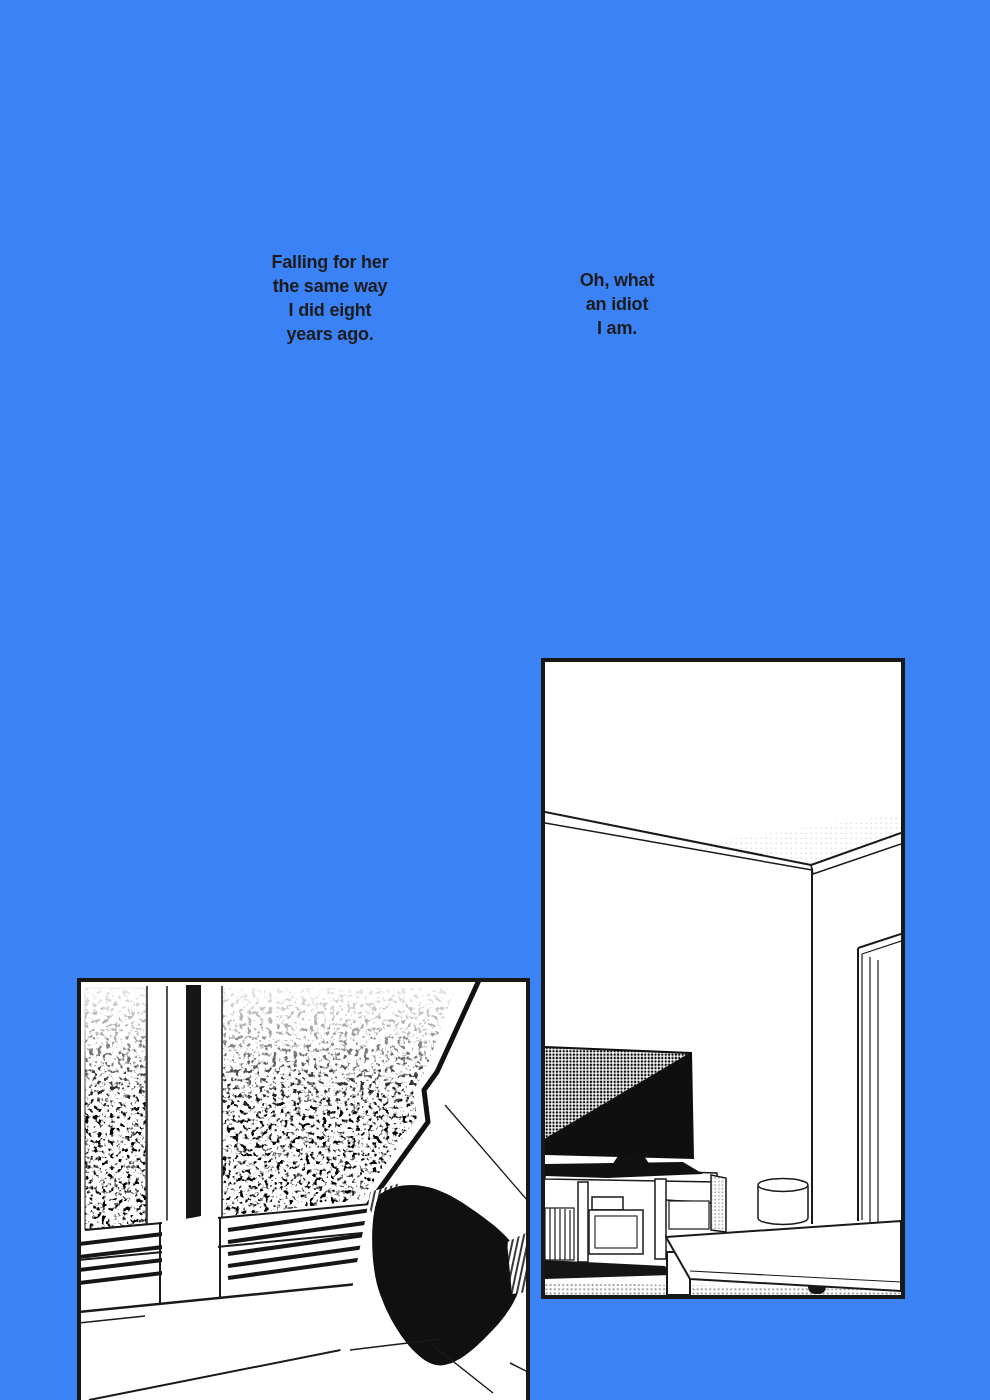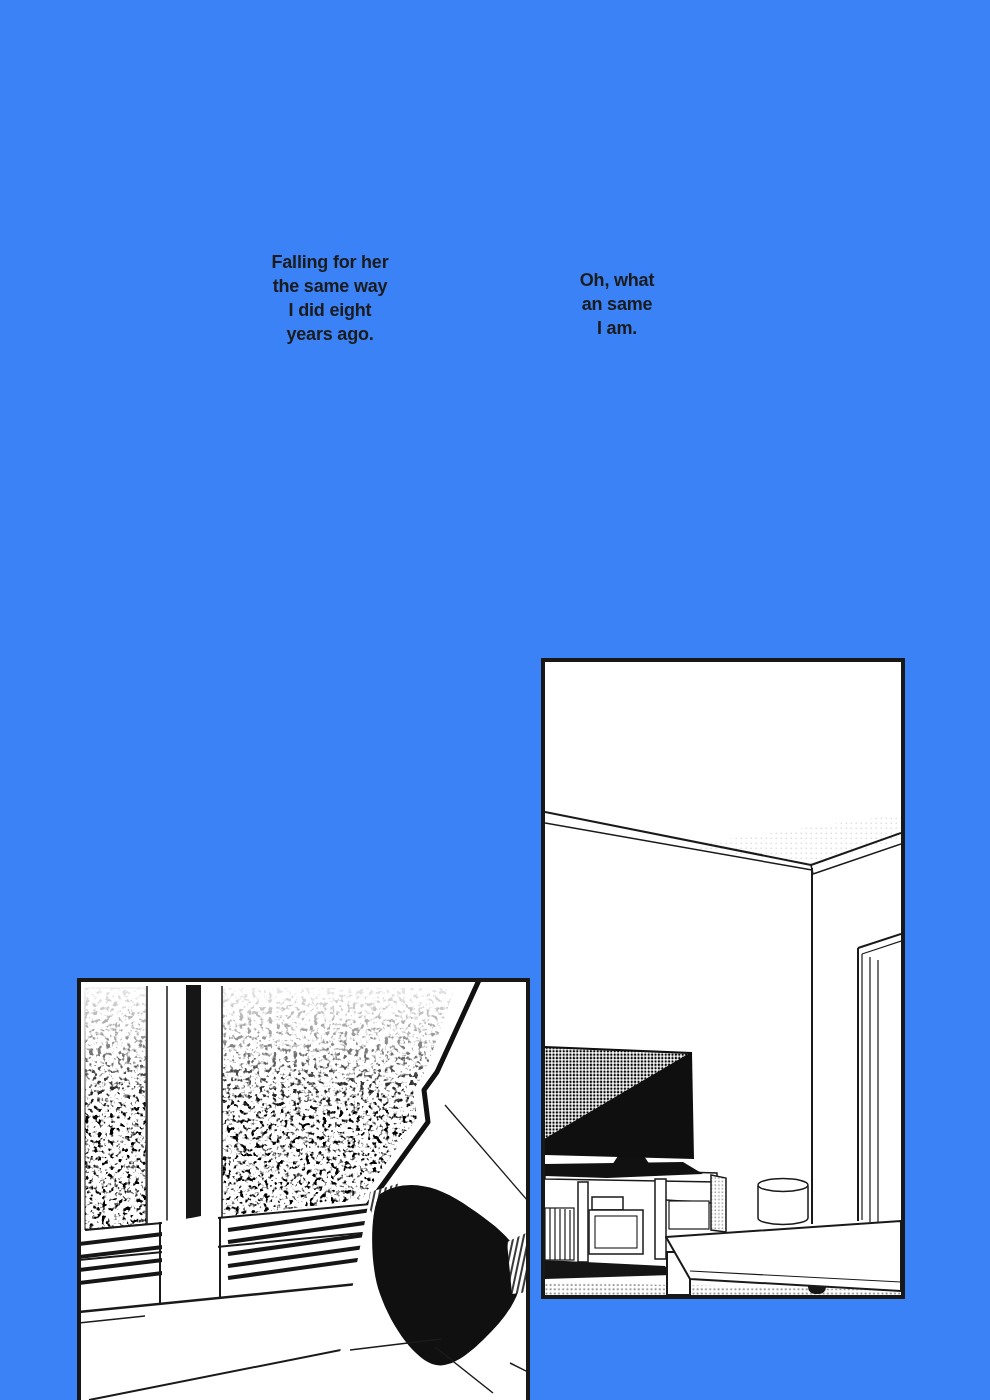--- a/index.html
+++ b/index.html
@@ -19,21 +19,21 @@
 <body>
 
 <div class="page">
 
   <div class="caption" id="cap-left">Falling for her
 the same way
 I did eight
 years ago.</div>
 
   <div class="caption" id="cap-right">Oh, what
-an same
+an idiot
 I am.</div>
 
   <div class="panel" id="panel-living">
     <svg width="356" height="633" viewBox="0 0 356 633">
       <defs>
         <pattern id="ceil" width="5" height="5" patternUnits="userSpaceOnUse">
           <circle cx="1.2" cy="1.2" r="0.8" fill="#d7d7d7"></circle>
         </pattern>
         <pattern id="floordots" width="4.2" height="4.2" patternUnits="userSpaceOnUse">
           <rect width="4.2" height="4.2" fill="#fff"></rect>

